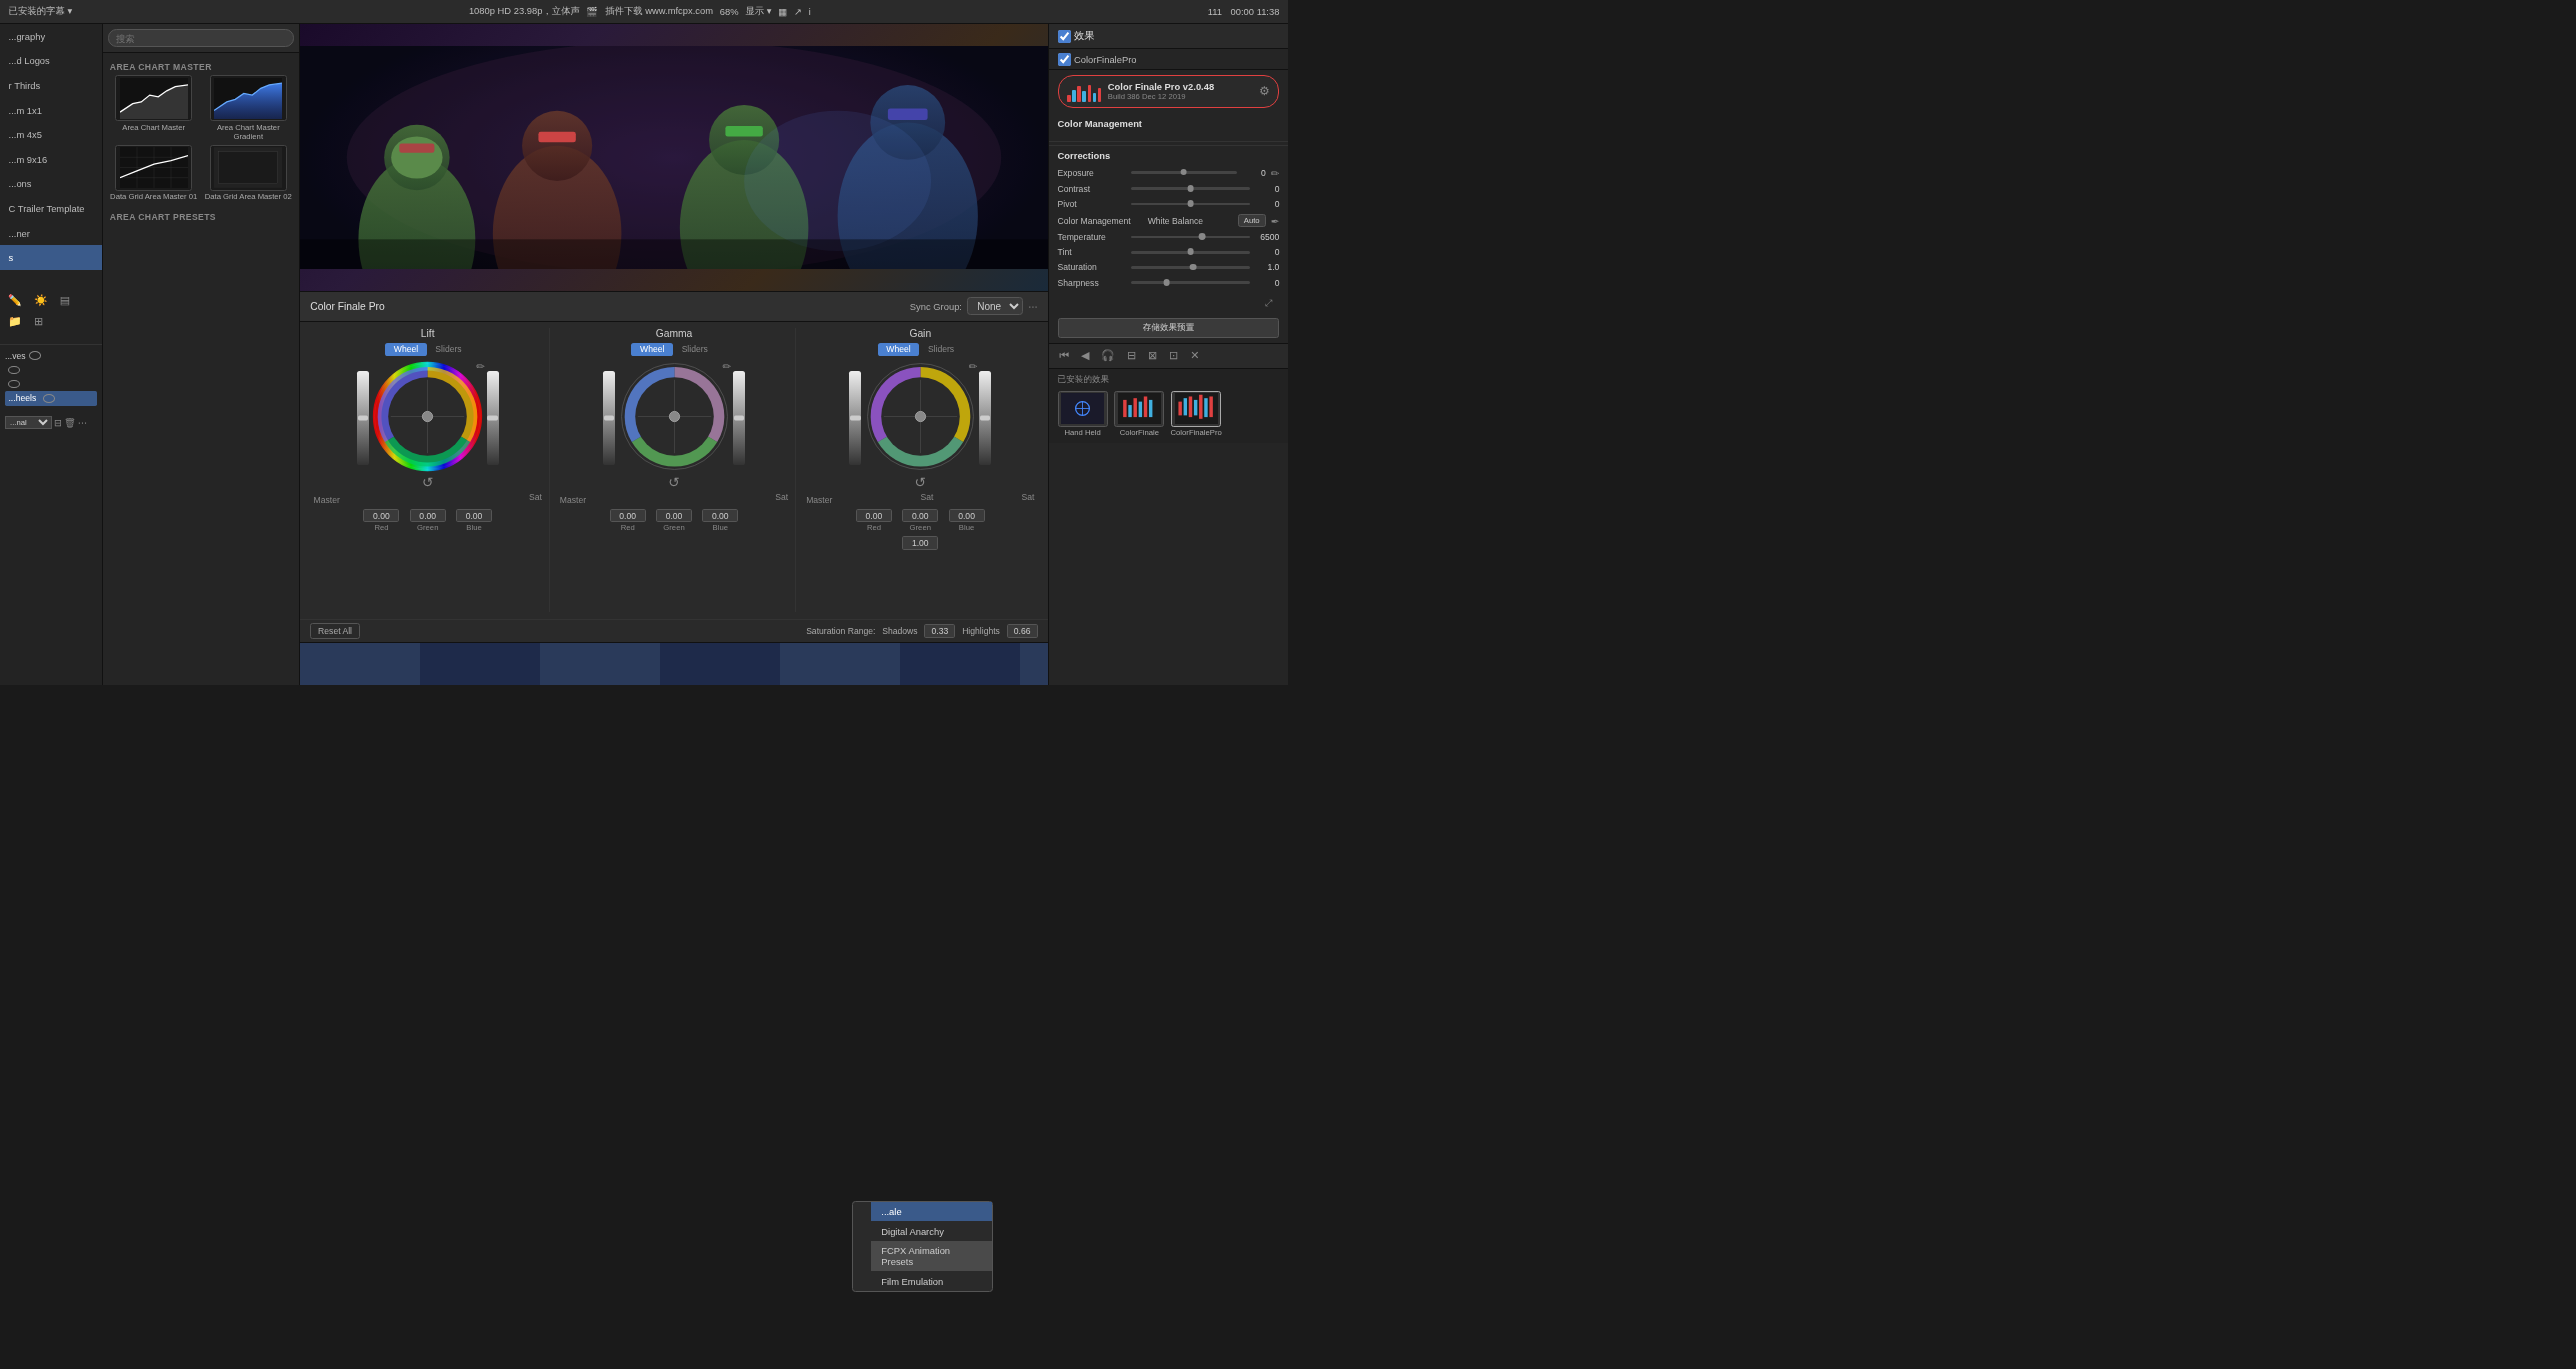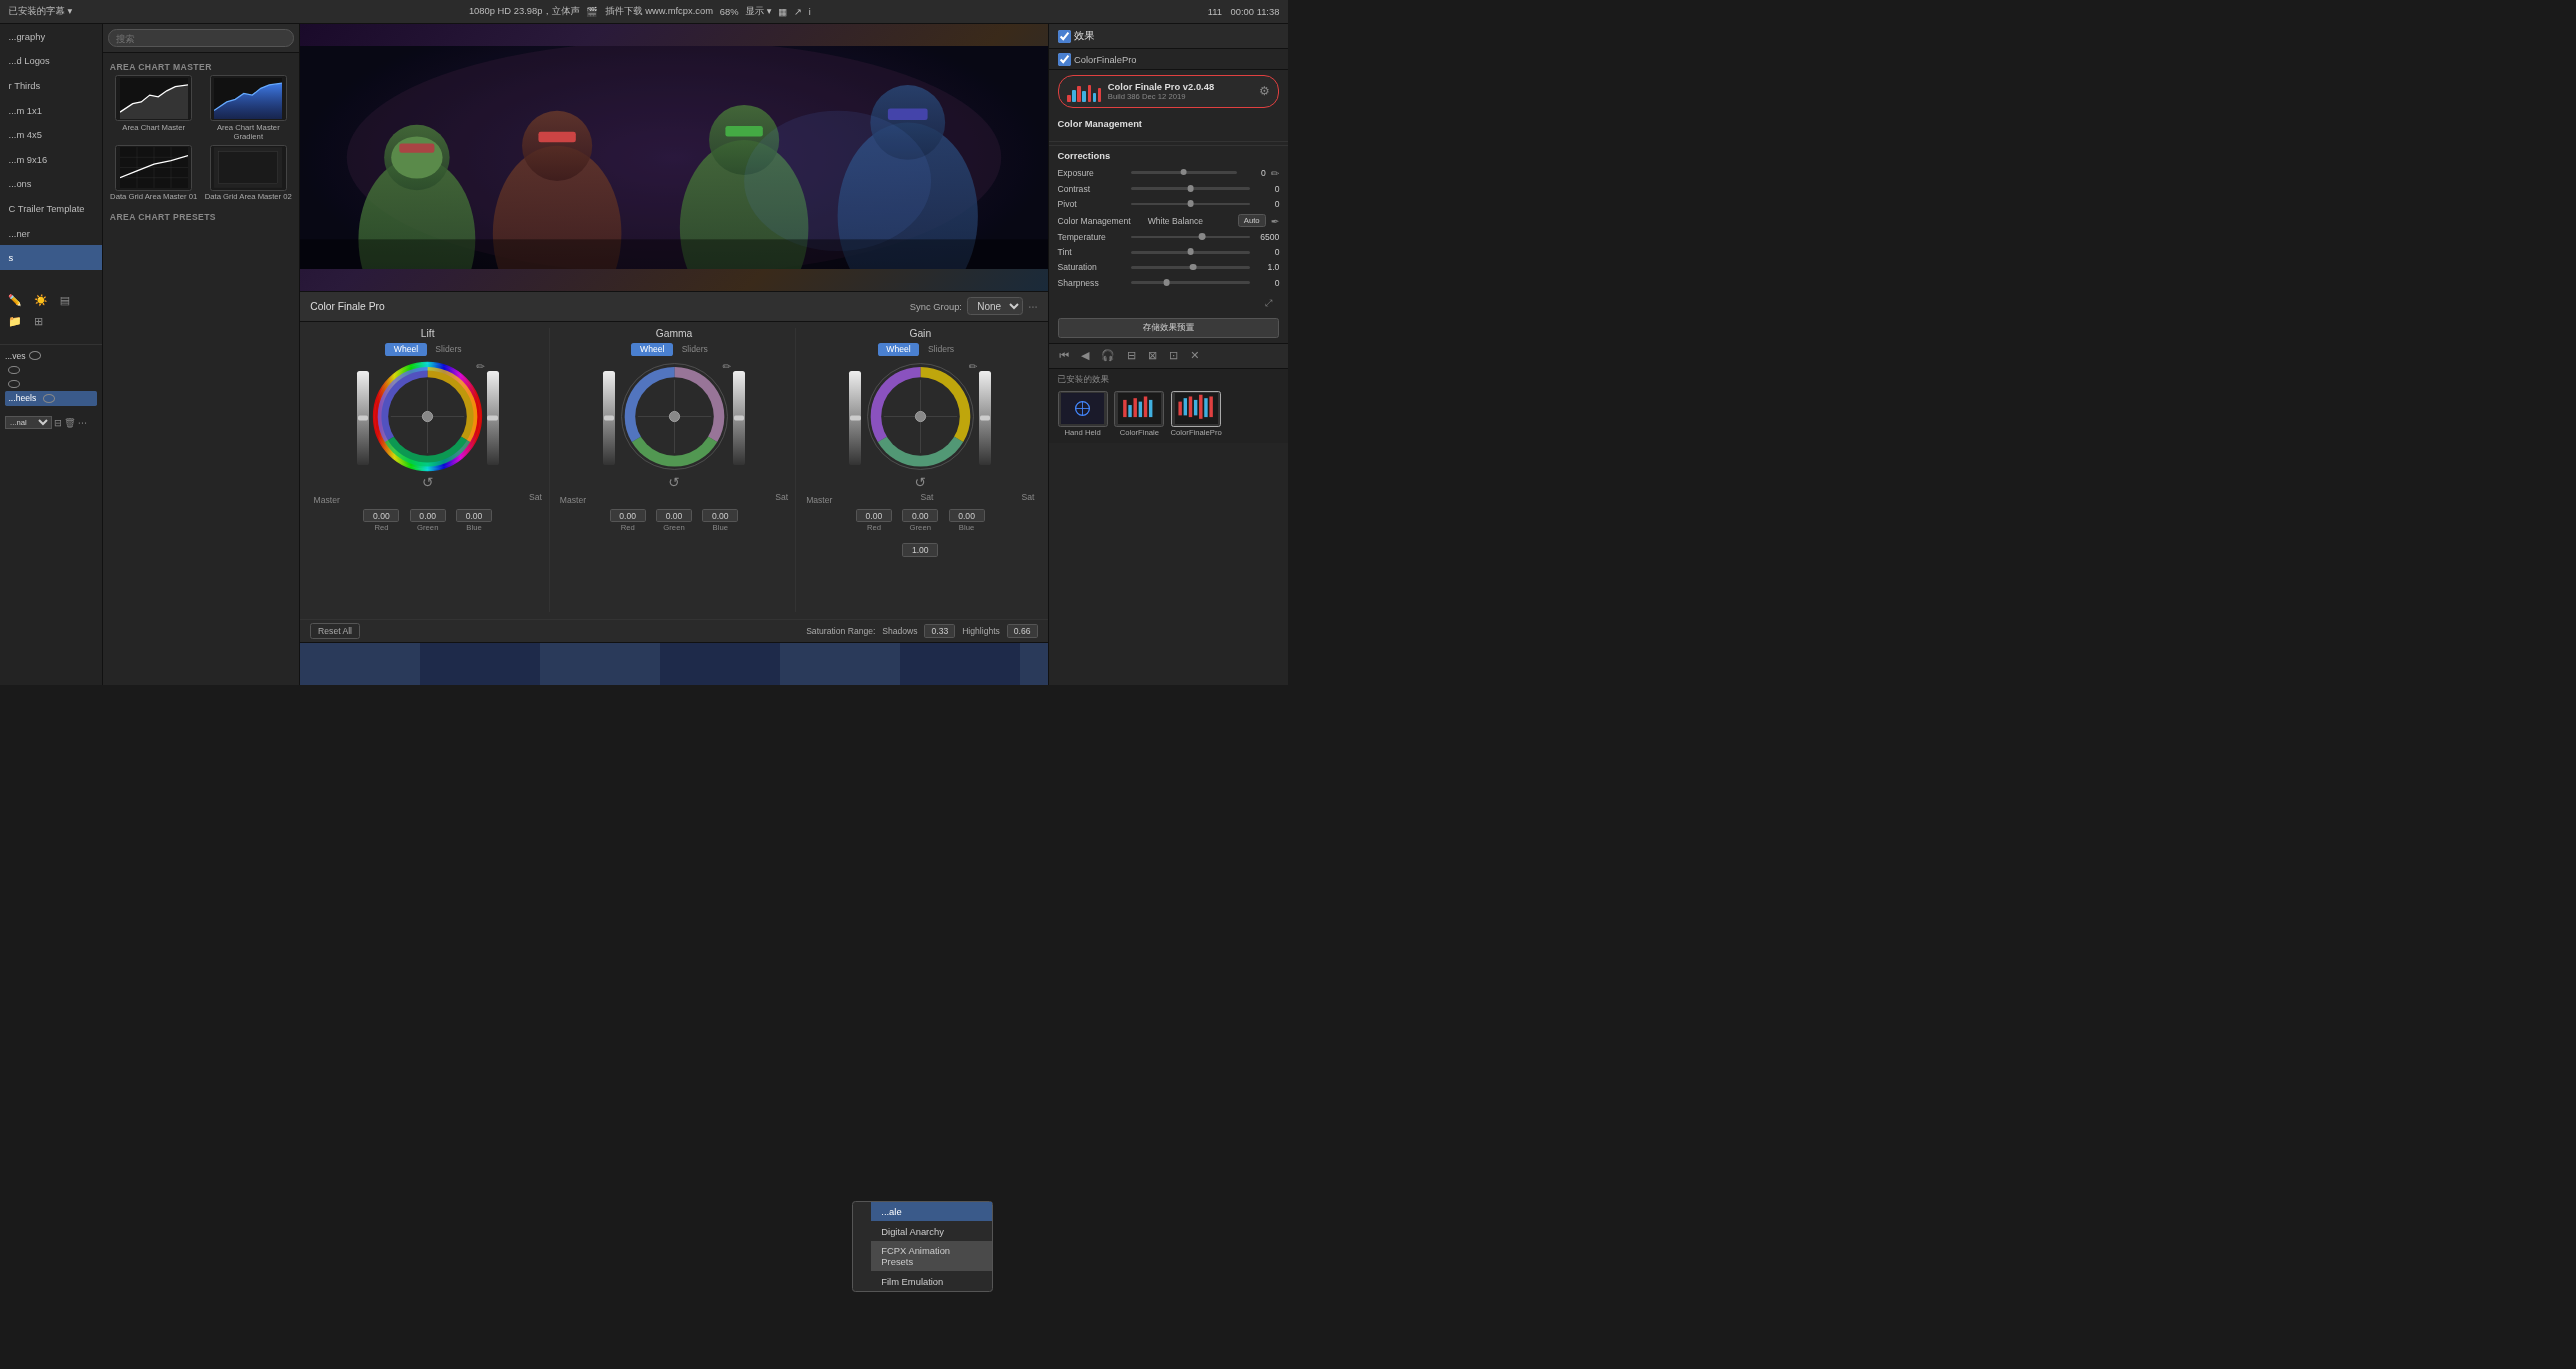--- a/index.html
+++ b/index.html
@@ -444,21 +444,21 @@
       border-radius: 2.6px;
       cursor: pointer;
     }
 
     .sat-row {
       display: flex;
       align-items: center;
       gap: 3.4px;
       font-size: 8.6px;
       color: #888;
-      margin-top: 11px;
+      margin-top: 4px;
     }
     .sat-val {
       background: #3a3a3a;
       border: 0.9px solid #555;
       color: #ccc;
       font-size: 8.6px;
       padding: 0.9px 4.3px;
       border-radius: 1.7px;
       width: 36px;
       text-align: center;

